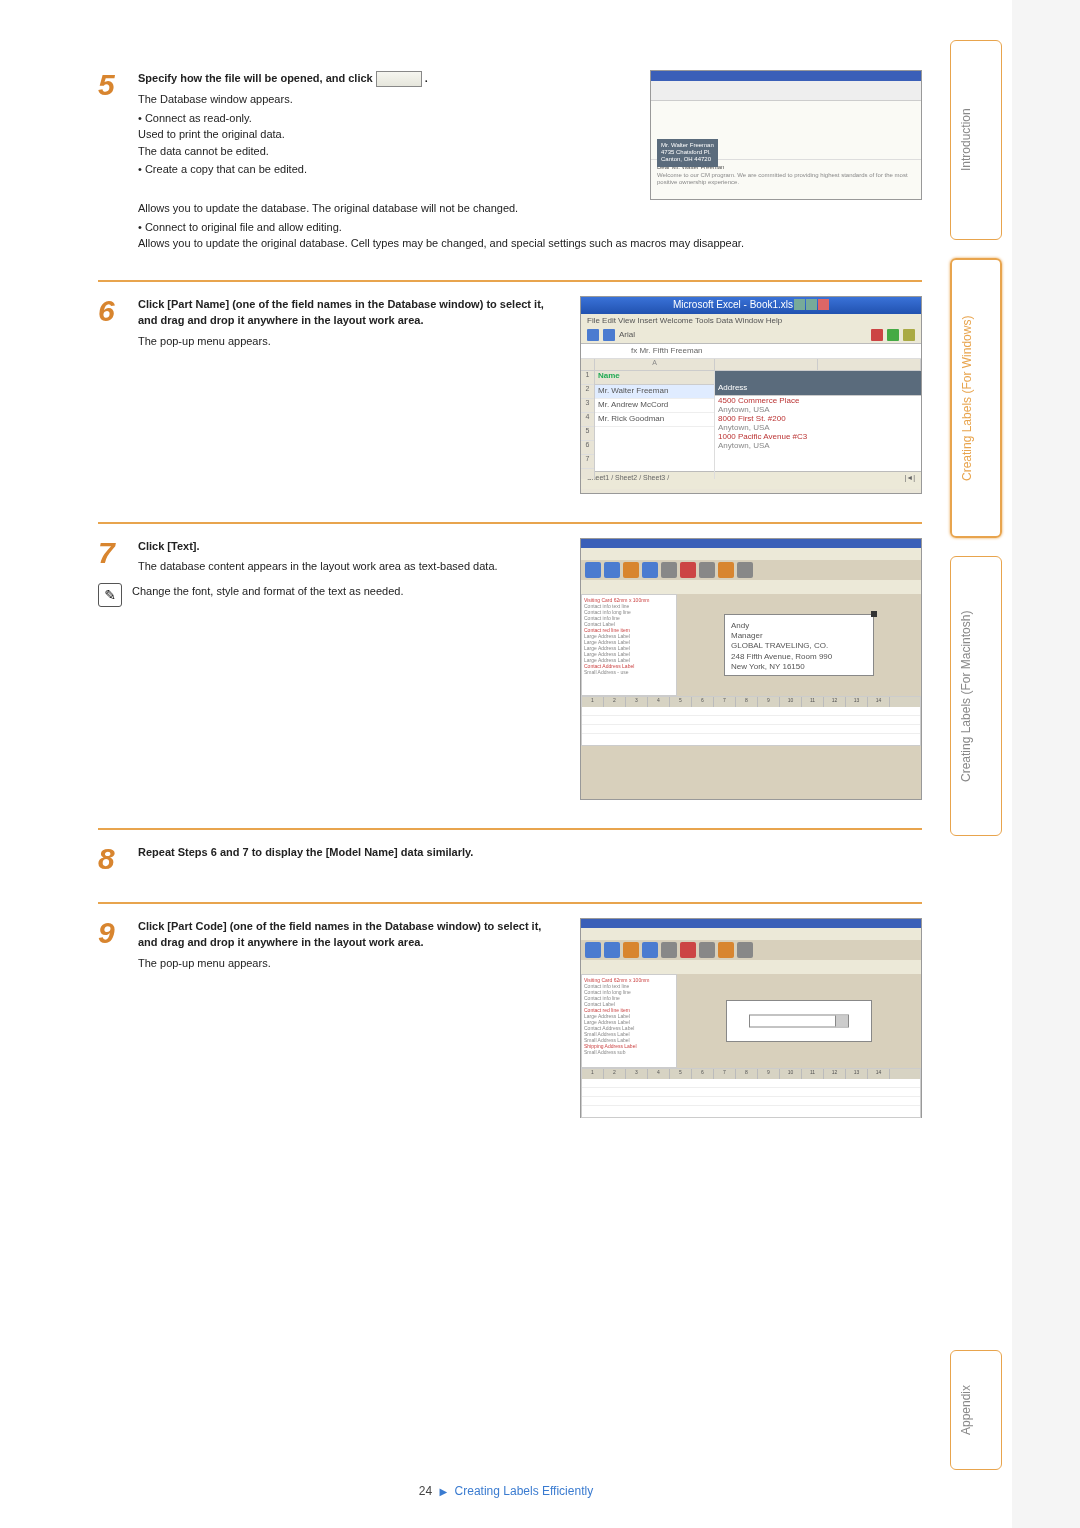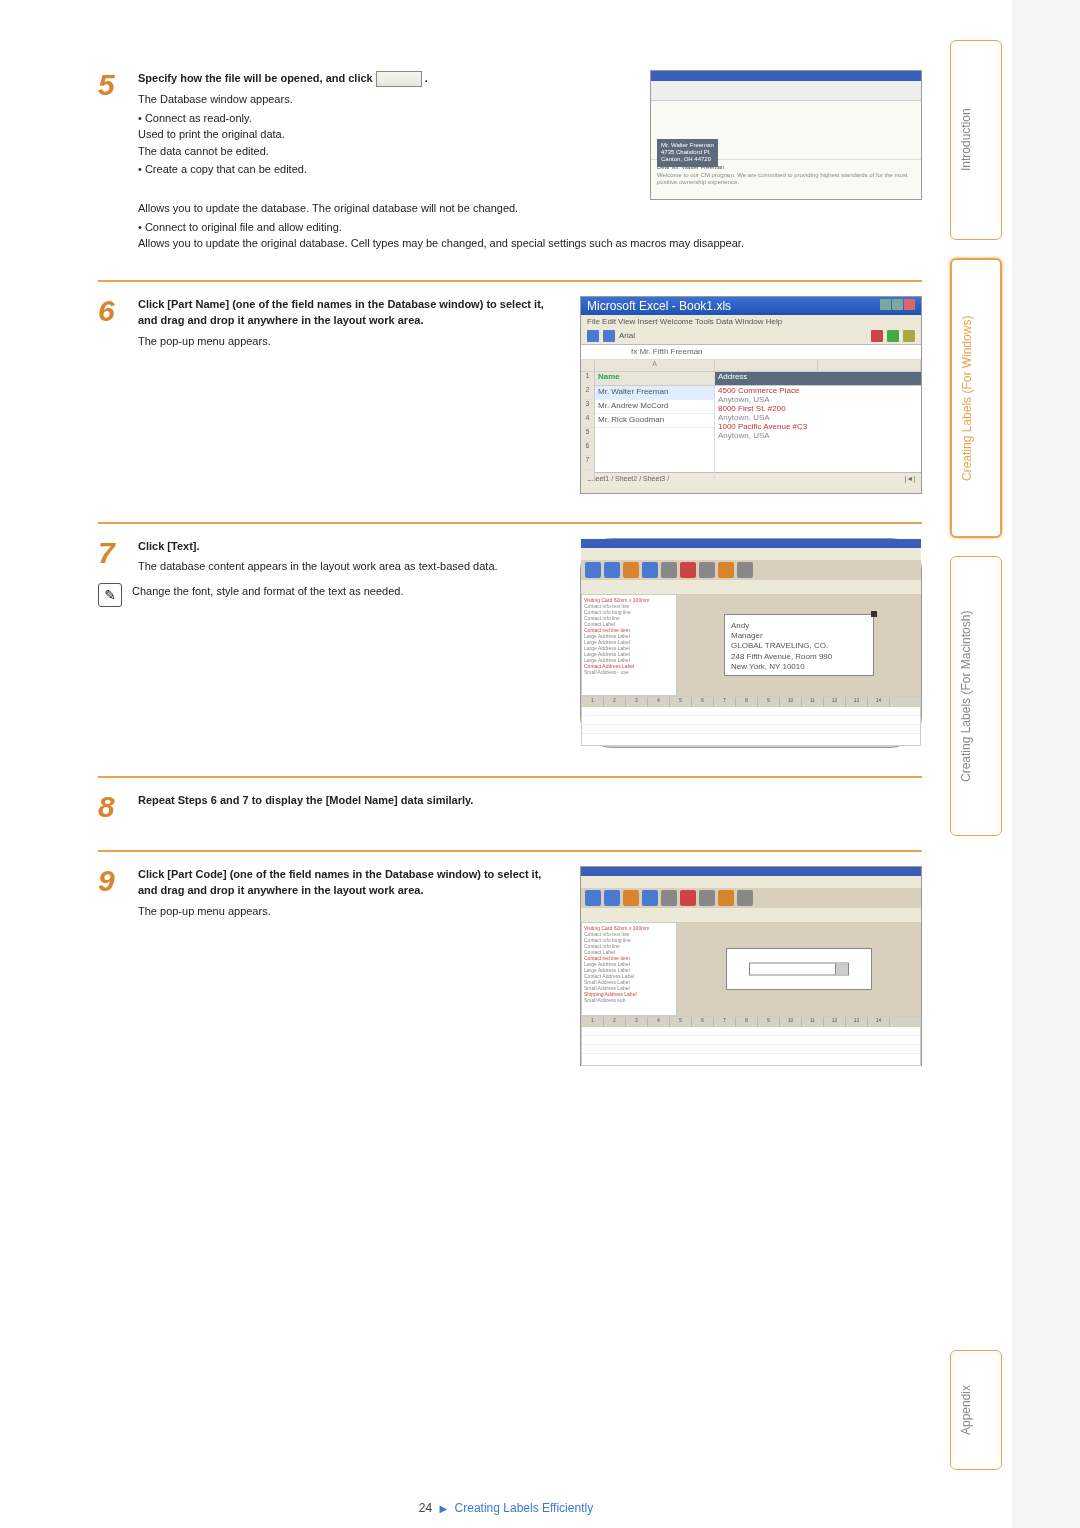--- a/index.html
+++ b/index.html
@@ -127,43 +127,43 @@
   }
   .ss5 { width: 272px; height: 130px; }
   .ss5-top { background: #3a5fb8; height: 10px; }
   .ss5-bar { background: #eee; height: 20px; border-bottom: 1px solid #ccc; font-size: 7px; color: #888; padding: 2px 4px; }
   .ss5-body { background: #fafaf5; height: 58px; position: relative; }
   .ss5-label { position: absolute; top: 38px; left: 6px; background: #5a6b7c; color: #fff; font-size: 6px; padding: 3px 4px; line-height: 1.2; }
   .ss5-foot { background: #fafaf5; height: 42px; font-size: 6px; color: #777; padding: 4px 6px; border-top: 1px solid #ddd; }
   .ss5-foot .dear { color: #555; }
   .ss5-foot .para { color: #888; line-height: 1.2; margin-top: 2px; }
   .ss6 { width: 342px; height: 198px; }
-  .ss6-title { background: linear-gradient(#3a72d8,#2152b0); color: #fff; font-size: 12px; padding: 2px 6px; display: flex; justify-content: space-between; }
+  .ss6-title { background: linear-gradient(#3a72d8,#2152b0); color: #fff; font-size: 10px; padding: 2px 6px; display: flex; justify-content: center; }
   .ss6-title .wbtns span { width: 11px; height: 11px; display: inline-block; background: #d66; margin-left: 1px; }
   .ss6-title .wbtns span.min { background: #7a9; }
   .ss6-menu { background: #ece9d8; font-size: 8px; color: #555; padding: 2px 6px; }
   .ss6-tool { background: #ece9d8; font-size: 8px; color: #3a5fb8; padding: 2px 6px; border-bottom: 1px solid #bbb; display: flex; gap: 4px; align-items: center; }
   .ss6-tool .ico { width: 12px; height: 12px; background: #4b7bd0; display: inline-block; border-radius: 1px; }
   .ss6-fx { background: #fff; font-size: 8px; color: #666; padding: 2px 50px; border-bottom: 1px solid #ddd; height: 15px; }
   .ss6-sheet { background: #fff; height: 112px; position: relative; }
   .ss6-col-head { background: #e8e4d6; height: 12px; border-bottom: 1px solid #ccc; display: flex; }
   .ss6-col-head div { border-right: 1px solid #ccc; flex: 1; }
   .ss6-rows { display: flex; height: 108px; }
   .ss6-rownums { width: 14px; background: #e8e4d6; border-right: 1px solid #ccc; font-size: 7px; color: #666; }
   .ss6-rownums div { height: 14px; border-bottom: 1px solid #ddd; text-align: center; }
   .ss6-col-a { width: 120px; border-right: 1px solid #ddd; font-size: 8px; color: #555; }
   .ss6-col-a .hdr { background: #e8e4d6; border-bottom: 1px solid #ccc; font-weight: bold; color: #2a5; padding: 0 3px; }
   .ss6-col-a div { padding: 1px 3px; height: 14px; border-bottom: 1px solid #eee; }
   .ss6-col-b { flex: 1; font-size: 8px; }
-  .ss6-col-b .hdr { background: #5a6b7c; color: #fff; padding: 0 3px; border-bottom: 1px solid #ccc; height: 14px; }
+  .ss6-col-b .hdr { background: #5a6b7c; color: #fff; padding: 12px 3px; border-bottom: 1px solid #ccc; height: 14px; }
   .ss6-col-b .addr { color: #b33; padding: 0 3px; line-height: 1.15; }
   .ss6-col-b .grey { color: #888; }
   .ss6-bot { background: #ece9d8; height: 18px; font-size: 7px; color: #666; padding: 2px 6px; border-top: 1px solid #bbb; display: flex; justify-content: space-between; }
   .ss7, .ss9 { width: 342px; background: #d8d0bc; border: 1px solid #999; }
-  .ss7 { height: 210px; border-radius: 32px; }
+  .ss7 { height: 262px; }
   .ss9 { height: 200px; }
   .pt-top { background: #3a5fb8; height: 9px; }
   .pt-menu { background: #ece9d8; height: 12px; font-size: 6px; color: #555; padding: 1px 4px; }
   .pt-tools { background: #d8d0bc; height: 20px; display: flex; align-items: center; gap: 3px; padding: 0 4px; }
   .pt-tools .t { width: 16px; height: 16px; background: #4b7bd0; border-radius: 2px; }
   .pt-tools .t.o { background: #d8852f; }
   .pt-tools .t.r { background: #c44; }
   .pt-tools .t.g { background: #888; }
   .pt-tools2 { background: #ece9d8; height: 14px; font-size: 6px; color: #888; padding: 1px 4px; }
   .pt-body { display: flex; height: 102px; }
@@ -175,21 +175,21 @@
   .pt-label.empty { width: 146px; height: 42px; }
   .pt-label.empty .fld { position: absolute; left: 50%; top: 50%; transform: translate(-50%,-50%); width: 100px; height: 13px; border: 1px solid #888; background: #fff; }
   .pt-label.empty .fld::after { content:""; position:absolute; right:0; top:0; width:12px; height:11px; background:#ccc; border-left:1px solid #888;}
   .pt-grid { background: #fff; border: 1px solid #ccc; height: 50px; overflow: hidden; }
   .pt-grid-head { background: #d7d3c3; height: 10px; font-size: 5px; color: #555; display: flex; }
   .pt-grid-head div { border-right: 1px solid #bbb; width: 22px; text-align: center; }
   .pt-grid-rows { font-size: 5px; color: #888; }
   .pt-grid-rows .r { height: 9px; border-bottom: 1px solid #eee; padding: 0 2px; }
   .footer {
     position: absolute;
-    bottom: 13px;
+    bottom: 30px;
     left: 0;
     width: 100%;
     text-align: center;
     font-size: 12px;
     color: #666;
   }
   .footer .pn { color: #444; }
   .footer .tri { color: #3a7bd0; font-size: 10px; margin: 0 4px; }
   .footer .link { color: #3a7bd0; }
 </style>
@@ -364,21 +364,21 @@
                 <div class="red">Contact Address Label</div>
                   <div>Small Address - use</div>
               </div>
               <div class="pt-canvas">
                 <div class="pt-label">
                   <div class="pt-label-handle"></div>
                   <div>Andy</div>
                   <div>Manager</div>
                   <div>GLOBAL TRAVELING, CO.</div>
                   <div>248 Fifth Avenue, Room 990</div>
-                  <div>New York, NY  10010</div>
+                  <div>New York, NY  16150</div>
                 </div>
               </div>
             </div>
             <div class="pt-grid">
               <div class="pt-grid-head">
                   <div>1</div>
                   <div>2</div>
                   <div>3</div>
                   <div>4</div>
                   <div>5</div>

